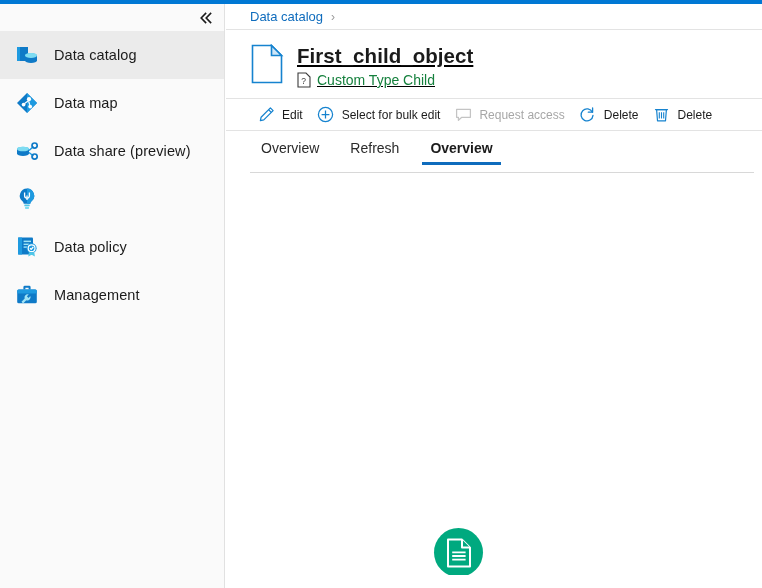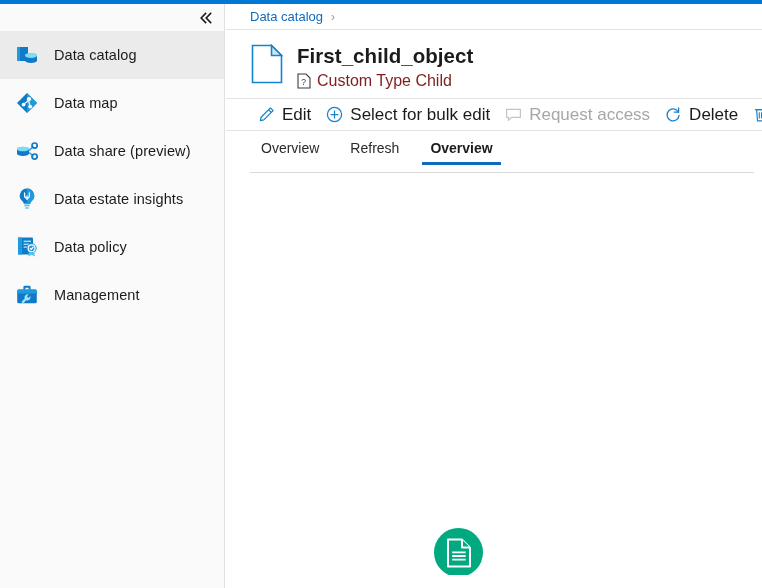--- a/index.html
+++ b/index.html
@@ -98,20 +98,21 @@
     font-size: 12px;
     color: #9a9a9a;
   }
 
   
   .title-block {
     display: flex;
     align-items: flex-start;
     padding: 13px 0 0 24px;
     height: 68px;
+    text-decoration: underline;
   }
   .title-doc-icon {
     width: 34px; height: 40px;
     flex: 0 0 34px;
     margin-right: 13px;
     margin-top: 1px;
   }
   .title-doc-icon svg { display: block; }
   .title-text-wrap { padding-top: 1px; }
   .entity-title {
@@ -127,22 +128,22 @@
     align-items: center;
     margin-top: 4px;
   }
   .entity-sub-icon {
     width: 14px; height: 16px;
     flex: 0 0 14px;
     margin-right: 6px;
   }
   .entity-sub-icon svg { display: block; }
   .entity-sub-text {
-    font-size: 16px;
-    color: #7f1d1d;
+    font-size: 14px;
+    color: #15803d;
     white-space: nowrap;
   }
 
   
   .cmdbar {
     display: flex;
     align-items: center;
     height: 33px;
     padding-left: 24px;
     border-top: 1px solid #e3e3e3;
@@ -159,21 +160,21 @@
   }
   .cmd.disabled { cursor: default; justify-content: flex-end; }
   .cmd-icon {
     width: 18px; height: 18px;
     flex: 0 0 18px;
     display: flex; align-items: center; justify-content: center;
     margin-right: 7px;
   }
   .cmd-icon svg { display: block; }
   .cmd-label {
-    font-size: 17px;
+    font-size: 12px;
     color: #1b1b1b;
   }
   .cmd.disabled .cmd-label { color: #a7a7a7; }
 
   
   .tabs {
     display: flex;
     align-items: center;
     height: 42px;
     padding-left: 24px;
@@ -299,21 +300,20 @@
         <span class="nav-icon">
           <svg width="26" height="26" viewBox="0 0 26 26">
             <path d="M13 2.5 a7.2 7.2 0 0 1 4.6 12.7 c-0.9 0.8 -1.3 1.6 -1.3 2.6 h-6.6 c0 -1 -0.4 -1.8 -1.3 -2.6 A7.2 7.2 0 0 1 13 2.5 z" fill="#0f7ac7"></path>
             <path d="M13 2.5 a7.2 7.2 0 0 1 4.6 12.7 c-0.9 0.8 -1.3 1.6 -1.3 2.6 H13 z" fill="#1e9ae0"></path>
             <rect x="10.3" y="18.4" width="5.4" height="1.9" rx="0.6" fill="#50c7e8"></rect>
             <rect x="11" y="20.8" width="4" height="2.3" rx="0.8" fill="#7fdcf2"></rect>
             <path d="M10.6 6.6 v3.2 a2.4 2.4 0 0 0 4.8 0 v-3.2" stroke="#ffffff" stroke-width="1.3" fill="none"></path>
             <path d="M13 9.5 v4.5" stroke="#ffffff" stroke-width="1.3" fill="none"></path>
           </svg>
         </span>
-        <span class="nav-label">Data estate insights</span>
       </li>
 
       <li class="nav-item">
         <span class="nav-icon">
           <svg width="26" height="26" viewBox="0 0 26 26">
             <rect x="4" y="3.5" width="15" height="17" rx="1" fill="#0f7ac7"></rect>
             <rect x="4" y="3.5" width="4" height="17" fill="#1e9ae0"></rect>
             <rect x="9.6" y="6.6" width="7.4" height="1.5" fill="#9fe3f5"></rect>
             <rect x="9.6" y="9.6" width="5.4" height="1.4" fill="#9fe3f5"></rect>
             <rect x="9.6" y="12.4" width="6.4" height="1.4" fill="#9fe3f5"></rect>

